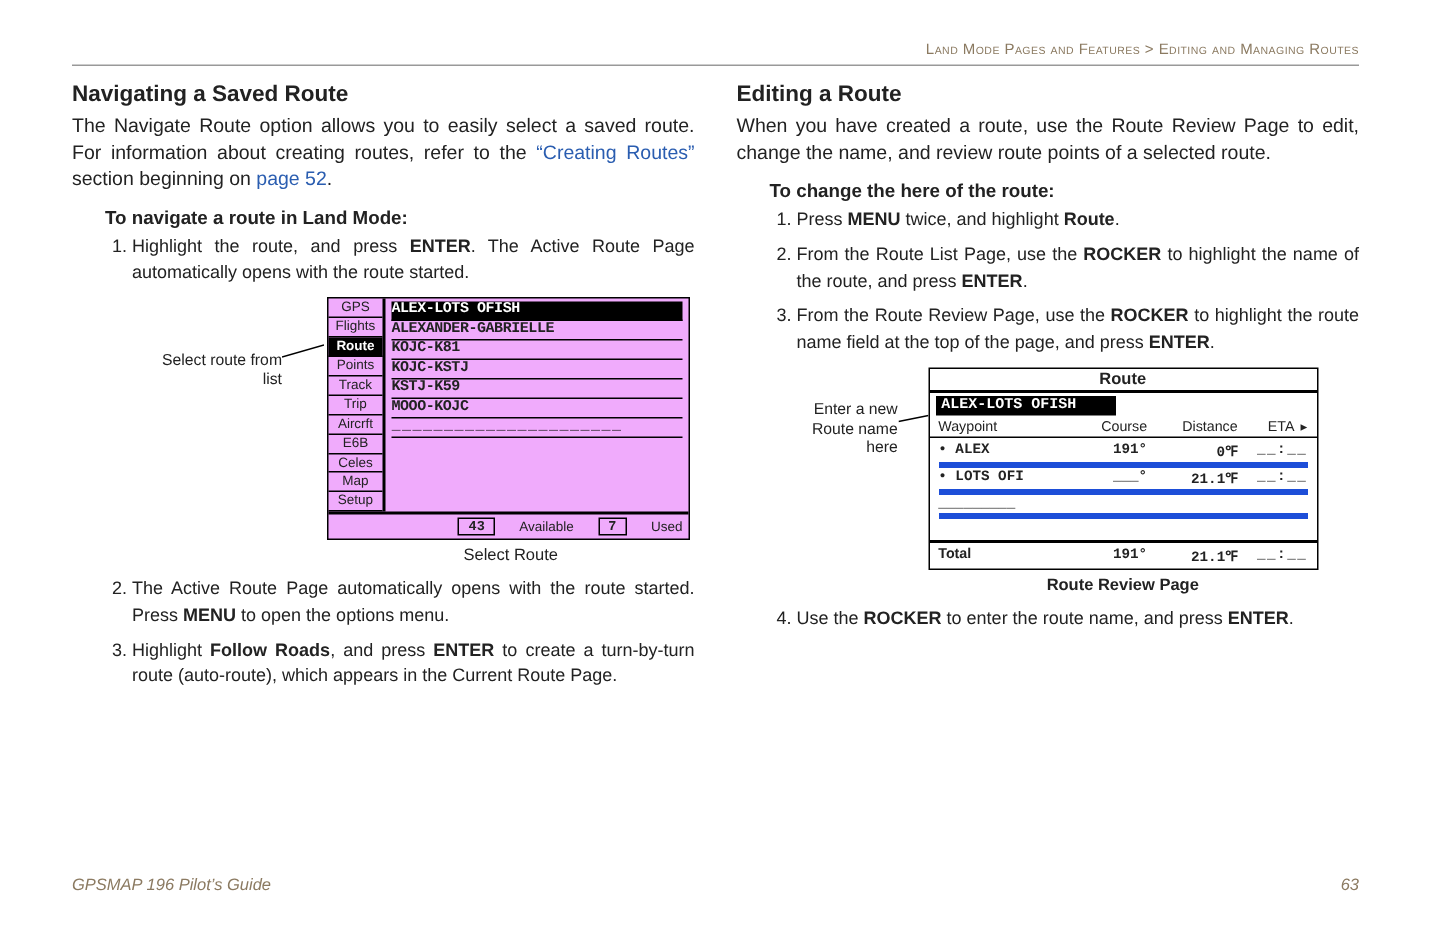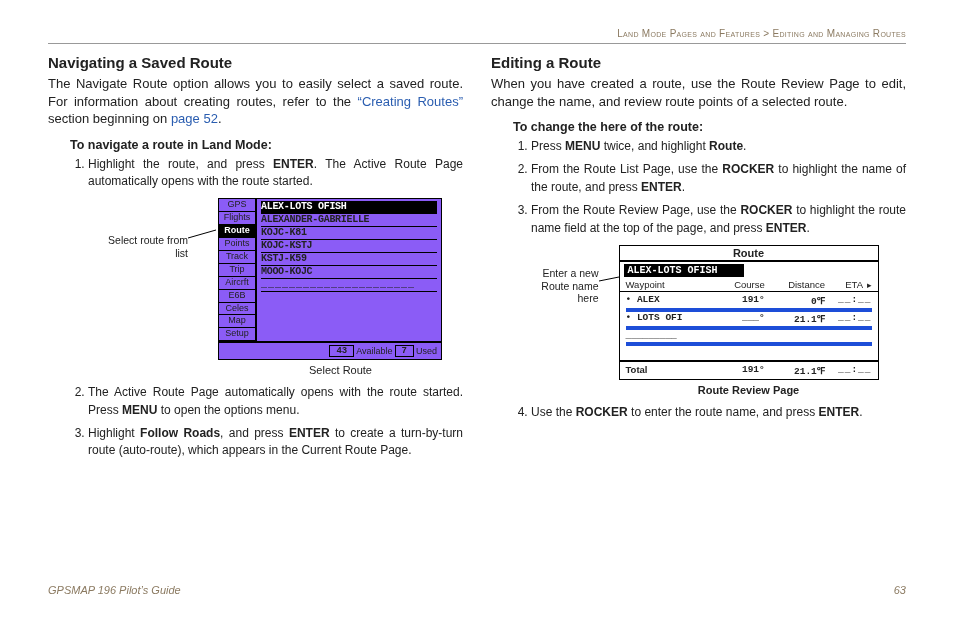--- a/index.html
+++ b/index.html
@@ -35,37 +35,37 @@
   .b { font-weight: bold; }
   .footer { position: absolute; bottom: 22px; left: 48px; right: 48px; display: flex; justify-content: space-between; font-style: italic; color: #8b7a61; font-size: 11px; }
 
   
   .fig-wrap-left { margin: 8px 0 8px 60px; font-size: 10px; }
   .fig-annot { display: flex; align-items: flex-start; }
   .annot-text { width: 80px; text-align: right; font-size: 10.5px; padding-top: 36px; line-height: 1.2; }
   .annot-line { width: 28px; height: 48px; position: relative; margin-right: 2px; }
   .annot-line svg { position: absolute; top: 30px; left: 0; }
   .device-screen {
-    border: 1.5px solid #000; background: #8b5cf6;
-    width: 224px; font-size: 10px;
+    border: 1.5px solid #000; background: #f0abfc;
+    width: 242px; font-size: 10px;
     display: flex; flex-direction: column;
   }
   .screen-body { display: flex; flex: 1; }
   .side-tabs { display: flex; flex-direction: column; border-right: 2px solid #000; }
   .side-tab {
     border-bottom: 1px solid #000;
     padding: 1px 4px; font-size: 9px; line-height: 1.1;
     text-align: center; min-width: 36px;
   }
   .side-tab.sel { background: #000; color: #fff; font-weight: bold; }
   .route-list { flex: 1; padding: 2px 4px 0 4px; font-family: "Courier New", monospace; font-size: 10px; font-weight: bold; letter-spacing: -0.3px; }
   .route-list .row { border-bottom: 1px solid #000; padding: 0 0 1px 0; white-space: nowrap; overflow: hidden; }
   .route-list .row.sel { background: #000; color: #fff; }
   .route-list .dashrow { letter-spacing: 1px; }
-  .screen-foot { border-top: 2px solid #000; display: flex; font-size: 9px; padding: 2px 4px; gap: 2px; align-items: center; }
+  .screen-foot { border-top: 2px solid #000; display: flex; font-size: 9px; padding: 2px 4px; gap: 16px; align-items: center; }
   .screen-foot .spacer { flex: 1; }
   .countbox { border: 1px solid #000; padding: 0 6px; font-family: "Courier New", monospace; font-weight: bold; }
   .fig-caption { text-align: center; font-weight: normal; font-size: 11px; margin-top: 4px; margin-left: 110px; }
 
   
   .fig-wrap-right { margin: 8px 0 8px 0; font-size: 10px; display: flex; justify-content: center; }
   .annot-text2 { width: 80px; text-align: right; font-size: 10.5px; padding-top: 22px; line-height: 1.2; }
   .annot-line2 { width: 20px; position: relative; }
   .annot-line2 svg { position: absolute; top: 30px; left: 0; }
   .review-screen {

